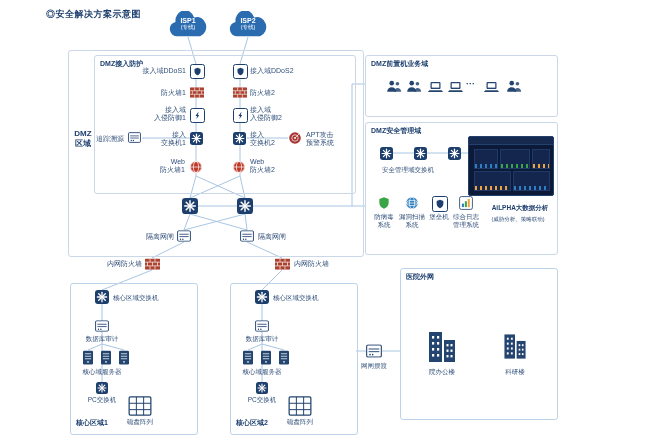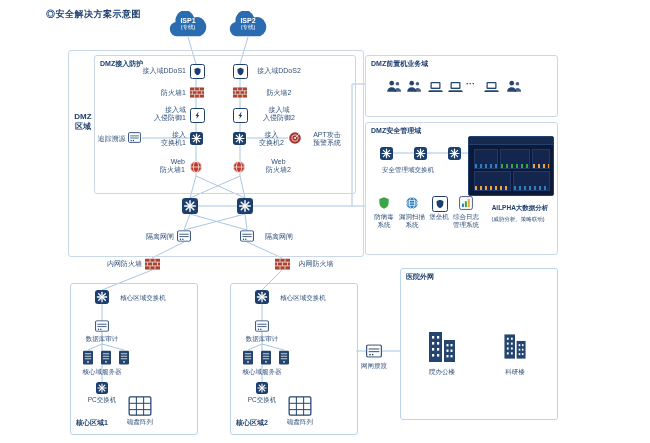--- a/index.html
+++ b/index.html
@@ -2,21 +2,21 @@
 <html><head>
 <meta charset="utf-8">
 <style>
   html,body{margin:0;padding:0;background:#fff;}
   .canvas{position:relative;width:650px;height:443px;background:#fff;overflow:hidden;
           font-family:"Liberation Sans",sans-serif;color:#1d3f6e;}
   .wires{position:absolute;left:0;top:0;z-index:1;}
   .box{position:absolute;border:1px solid #c9d7e6;border-radius:3px;z-index:2;}
   .box.lt{border-color:#bcd3ea;}
   .bt{position:absolute;left:5px;top:3px;font-size:7px;font-weight:bold;color:#1d3f6e;white-space:nowrap;}
-  .lbl{position:absolute;z-index:4;font-size:7px;line-height:1.2;color:#31507b;white-space:pre-line;text-align:center;}
+  .lbl{position:absolute;z-index:4;font-size:7px;line-height:1.2;color:#31507b;white-space:pre-line;}
   .lbl.r{text-align:right;} .lbl.c{text-align:center;} .lbl.b{font-weight:bold;color:#1d3f6e;}
   .lbl.s65{font-size:6.5px;} .lbl.s55{font-size:5.5px;}
   .tile{position:absolute;z-index:3;display:flex;align-items:center;justify-content:center;background:#fff;}
   .tile.bd{border:1px solid #1d3f6e;border-radius:2.5px;}
   .ic{display:block;}
   .abs{position:absolute;z-index:3;}
   .cloud{position:absolute;z-index:3;color:#2b6cb0;text-align:center;}
   .cloud>svg{position:absolute;left:0;top:0;width:100%;height:100%;}
   .cloud .t{position:relative;z-index:1;color:#fff;font-weight:bold;font-size:7px;line-height:1.1;padding-top:6px;}
   .cloud .s{position:relative;z-index:1;color:#fff;font-size:5.5px;line-height:1;}
@@ -208,21 +208,21 @@
   </div>
   <div class="cloud" style="left:228px;top:11px;width:40px;height:27px">
     <svg viewBox="0 0 48 30" preserveAspectRatio="none">
         <use href="#sym-cloud"></use>
       </svg>
     <div class="t">ISP2</div>
     <div class="s">(专线)</div>
   </div>
 
   <div class="box" style="left:68px;top:50px;width:294px;height:205px"></div>
-  <div class="zone-lbl" style="left:70px;top:112px;width:26px">DMZ
+  <div class="zone-lbl" style="left:70px;top:129px;width:26px">DMZ
 区域</div>
 
   <div class="box" style="left:94px;top:55px;width:260px;height:137px">
     <span class="bt">DMZ接入防护</span>
   </div>
 
   <div class="box" style="left:365px;top:55px;width:191px;height:60px">
     <span class="bt">DMZ前置机业务域</span>
   </div>
 

